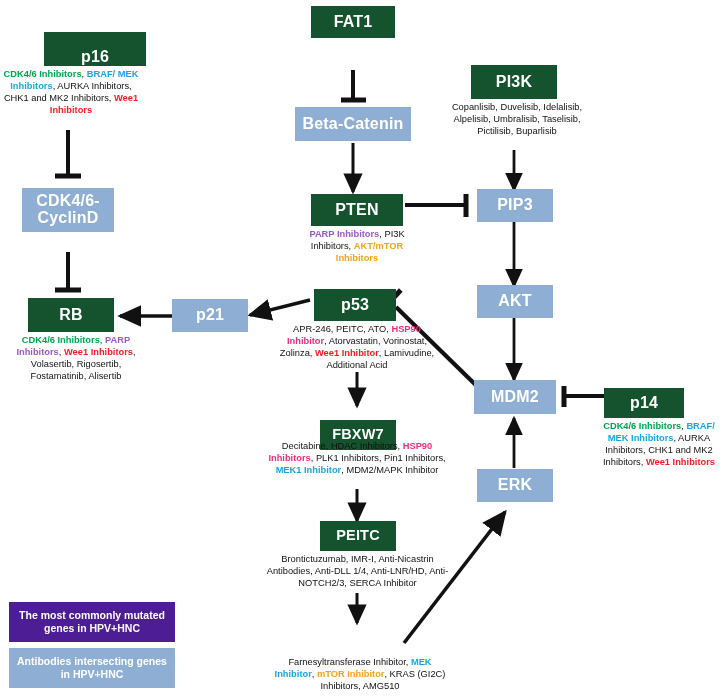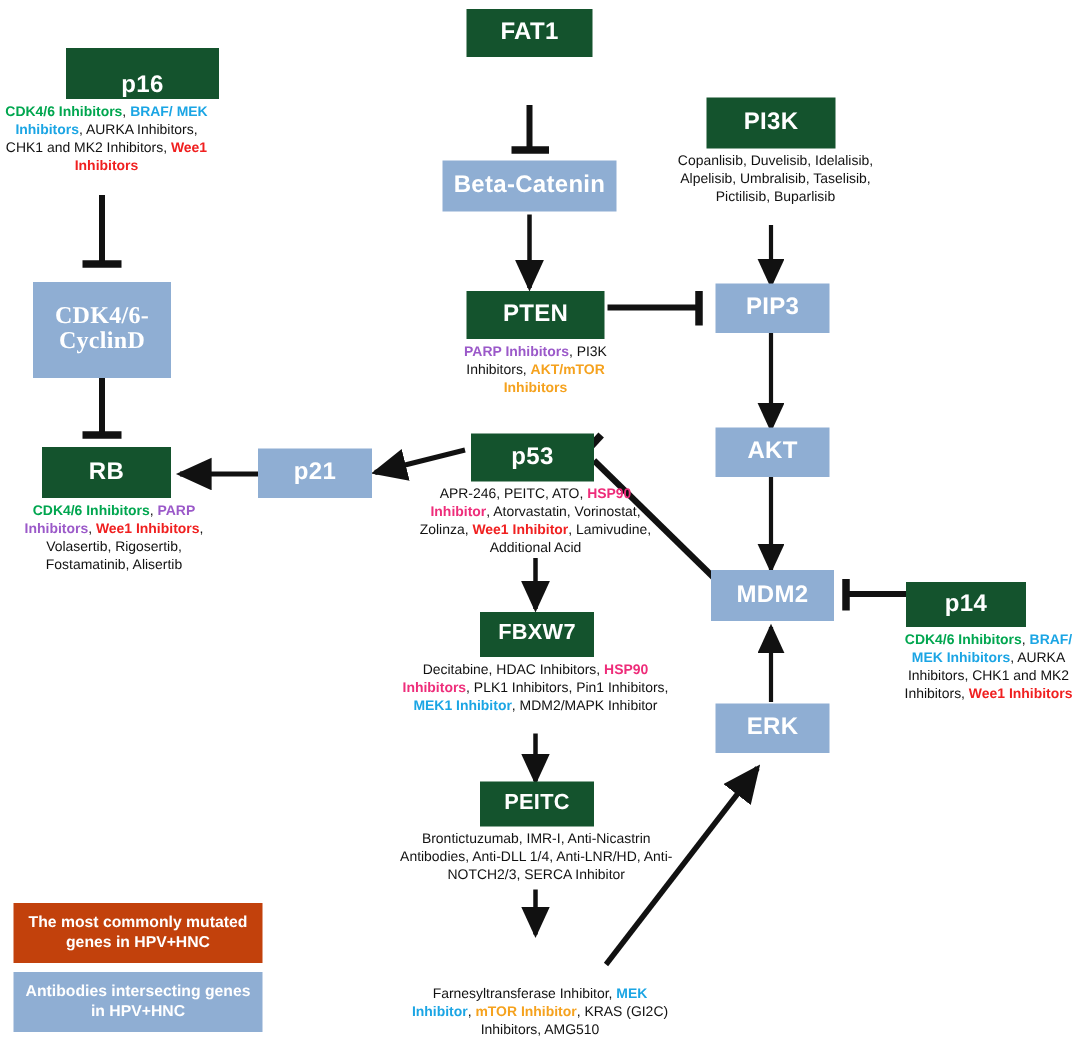--- a/index.html
+++ b/index.html
@@ -48,21 +48,21 @@
     position: absolute;
     display: flex; align-items: center; justify-content: center;
     text-align: center;
     color: #ffffff;
     font-weight: bold;
     font-size: 10.5px;
     line-height: 1.25;
     padding: 0 6px;
     z-index: 4;
   }
-  .legend.primary { background: #c2410c; text-align: center; }
+  .legend.primary { background: #4c1d95; text-align: center; }
   .legend.secondary { background: #8FAED3; }
 
   svg.edges { position: absolute; inset: 0; width: 728px; height: 699px; z-index: 1; }
   .ln { stroke: #111111; fill: none; }
 </style>
 </head>
 <body>
 
 <div id="canvas">
 
@@ -148,21 +148,21 @@
     </g>
   </svg>
 
   <div class="node primary" style="left:44px; top:32px; width:102px; height:34px;align-items:flex-end;">
     <span>p16</span>
   </div>
   <div class="drugs" style="left:2px; top:68px; width:138px;">
     <span class="seg"><span class="c-green">CDK4/6 Inhibitors</span><span class="c-black">, </span><span class="c-cyan">BRAF/</span><span class="c-black"> </span><span class="c-cyan">MEK Inhibitors</span><span class="c-black">, AURKA Inhibitors, CHK1 and MK2 Inhibitors, </span><span class="c-red">Wee1 Inhibitors</span></span>
   </div>
 
-  <div class="node secondary" style="left:22px; top:188px; width:92px; height:64px; white-space:pre-line;font-family:Liberation Serif, serif;">
+  <div class="node secondary" style="left:22px; top:188px; width:92px; height:44px; white-space:pre-line;">
     <span>CDK4/6-
 CyclinD</span>
   </div>
 
   <div class="node primary" style="left:28px; top:298px; width:86px; height:34px;">
     <span>RB</span>
   </div>
   <div class="drugs" style="left:2px; top:334px; width:148px;">
     <span class="seg"><span class="c-green">CDK4/6 Inhibitors</span><span class="c-black">, </span><span class="c-purple">PARP Inhibitors</span><span class="c-black">, </span><span class="c-red">Wee1 Inhibitors</span><span class="c-black">, Volasertib, Rigosertib, Fostamatinib, Alisertib</span></span>
   </div>
@@ -186,21 +186,21 @@
     <span class="seg"><span class="c-purple">PARP Inhibitors</span><span class="c-black">, PI3K Inhibitors, </span><span class="c-orange">AKT/mTOR Inhibitors</span></span>
   </div>
 
   <div class="node primary" style="left:314px; top:289px; width:82px; height:32px;">
     <span>p53</span>
   </div>
   <div class="drugs" style="left:274px; top:323px; width:166px;">
     <span class="seg"><span class="c-black">APR-246, PEITC, ATO, </span><span class="c-pink">HSP90 Inhibitor</span><span class="c-black">, Atorvastatin, Vorinostat, Zolinza, </span><span class="c-red">Wee1 Inhibitor</span><span class="c-black">, Lamivudine, Additional Acid</span></span>
   </div>
 
-  <div class="node primary" style="left:320px; top:408px; width:76px; height:30px;">
+  <div class="node primary" style="left:320px; top:420px; width:76px; height:30px;">
     <span style="font-size:14.5px;">FBXW7</span>
   </div>
   <div class="drugs" style="left:262px; top:440px; width:190px;">
     <span class="seg"><span class="c-black">Decitabine, HDAC Inhibitors, </span><span class="c-pink">HSP90 Inhibitors</span><span class="c-black">, PLK1 Inhibitors, Pin1 Inhibitors, </span><span class="c-cyan">MEK1 Inhibitor</span><span class="c-black">, MDM2/MAPK Inhibitor</span></span>
   </div>
 
   <div class="node primary" style="left:320px; top:521px; width:76px; height:30px;">
     <span style="font-size:14.5px;">PEITC</span>
   </div>
   <div class="drugs" style="left:265px; top:553px; width:185px;">

